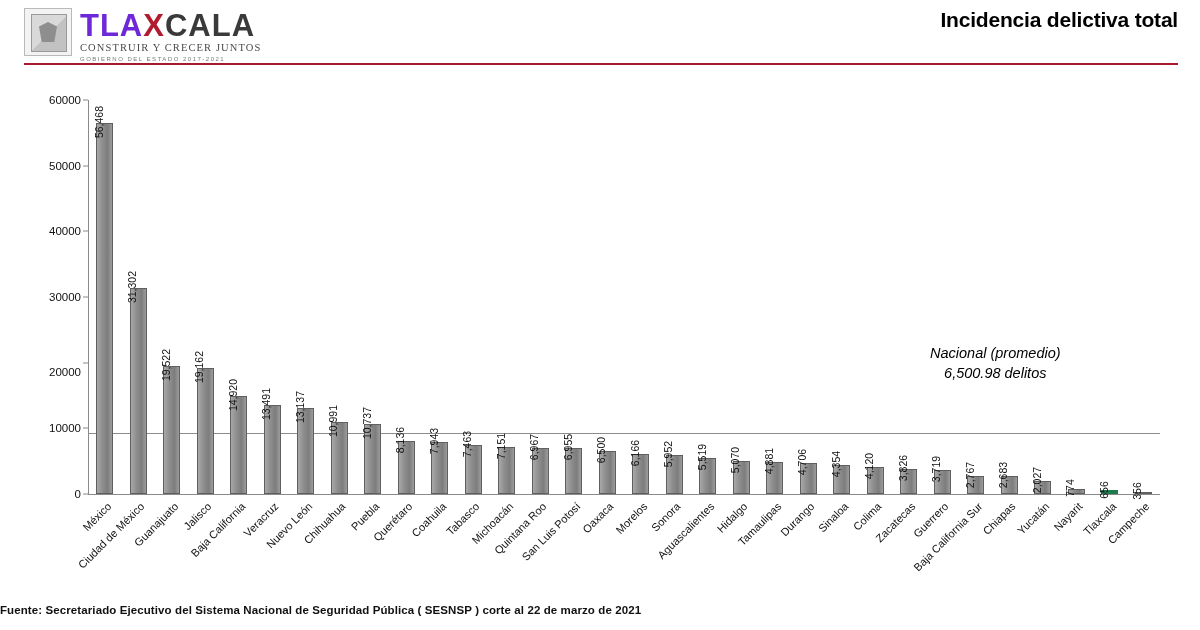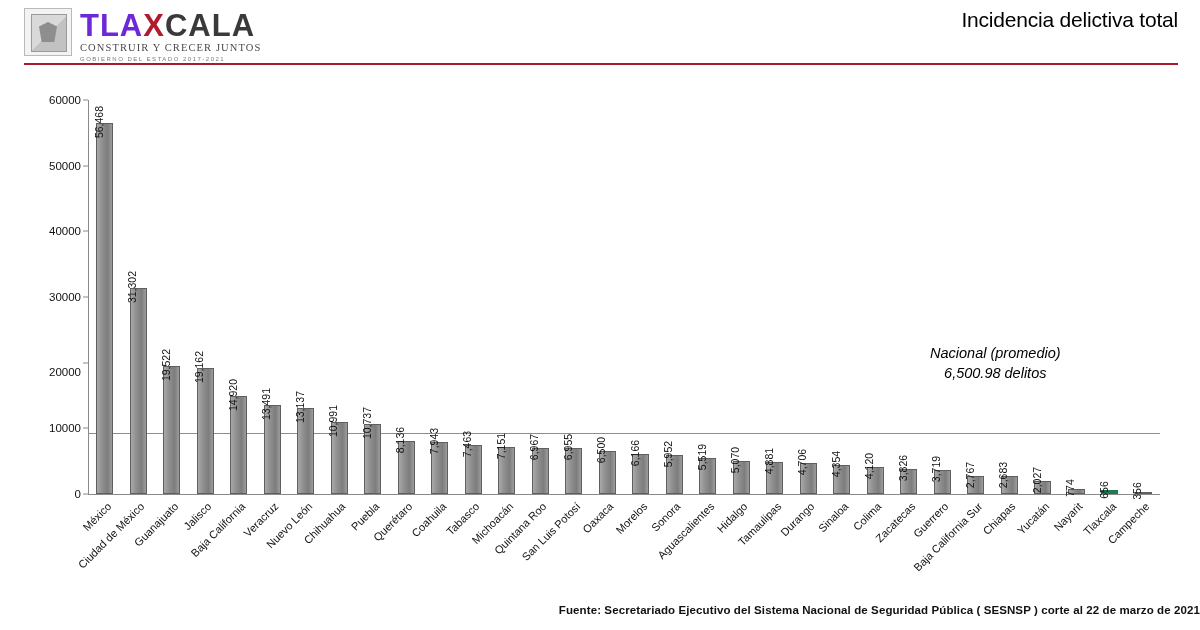--- a/index.html
+++ b/index.html
@@ -83,21 +83,21 @@
     margin-top: 2px;
   }
 
   .title-block {
     position: absolute;
     right: 22px; top: 8px;
     text-align: right;
   }
   .title-main {
     font-size: 21px;
-    font-weight: normal;
+    font-weight: bold;
     letter-spacing: -0.2px;
     color: #000;
   }
   .title-sub {
     font-size: 14px;
     font-style: italic;
     color: #111;
     margin-top: 3px;
   }
   .header-rule {
@@ -229,21 +229,21 @@
     font-style: italic;
     font-weight: normal;
     line-height: 1.35;
     color: #000;
   }
 
   .source {
     position: absolute;
     left: 0; top: 604px;
     width: 1200px;
-    text-align: right;
+    text-align: left;
     font-size: 11.5px;
     font-weight: bold;
     color: #111;
     letter-spacing: 0.1px;
   }
 </style>
 </head>
 <body>
 
 <div class="header">

